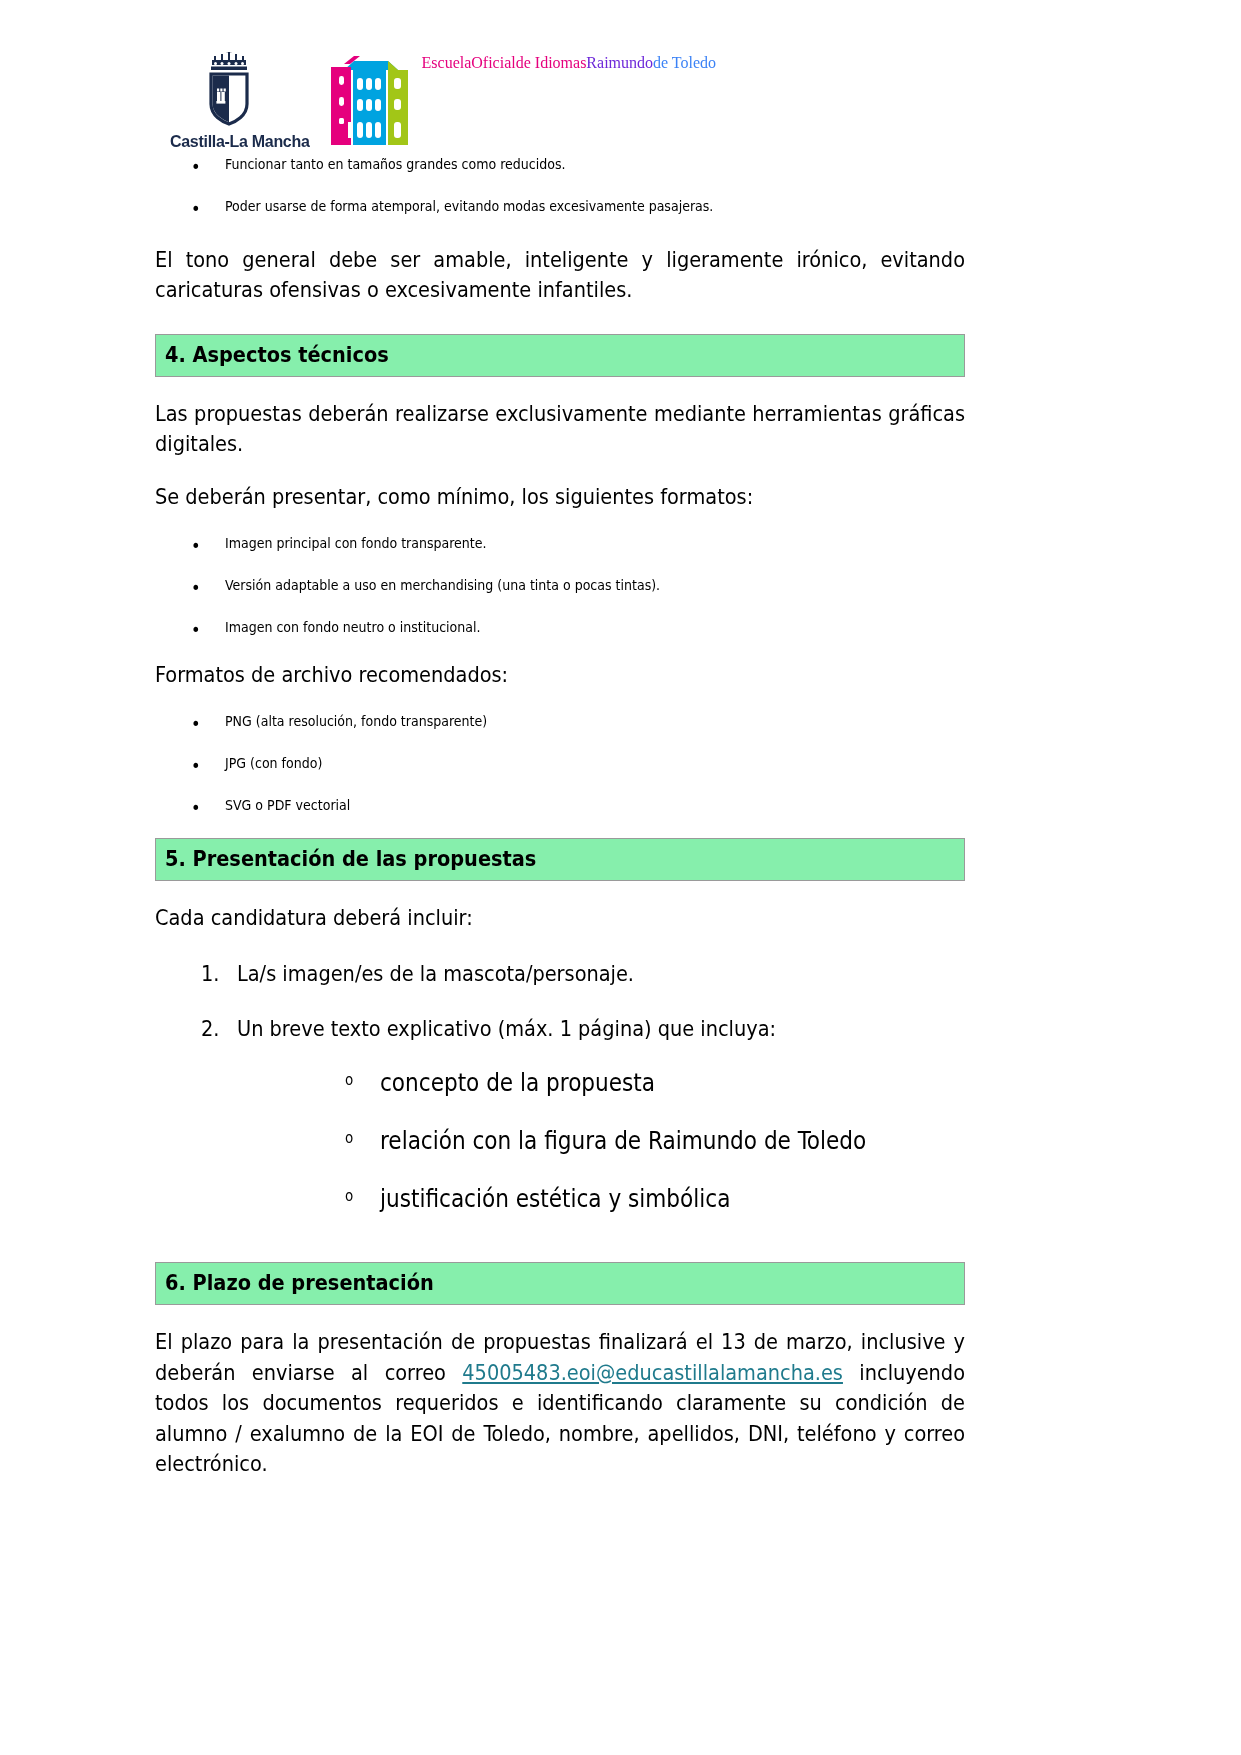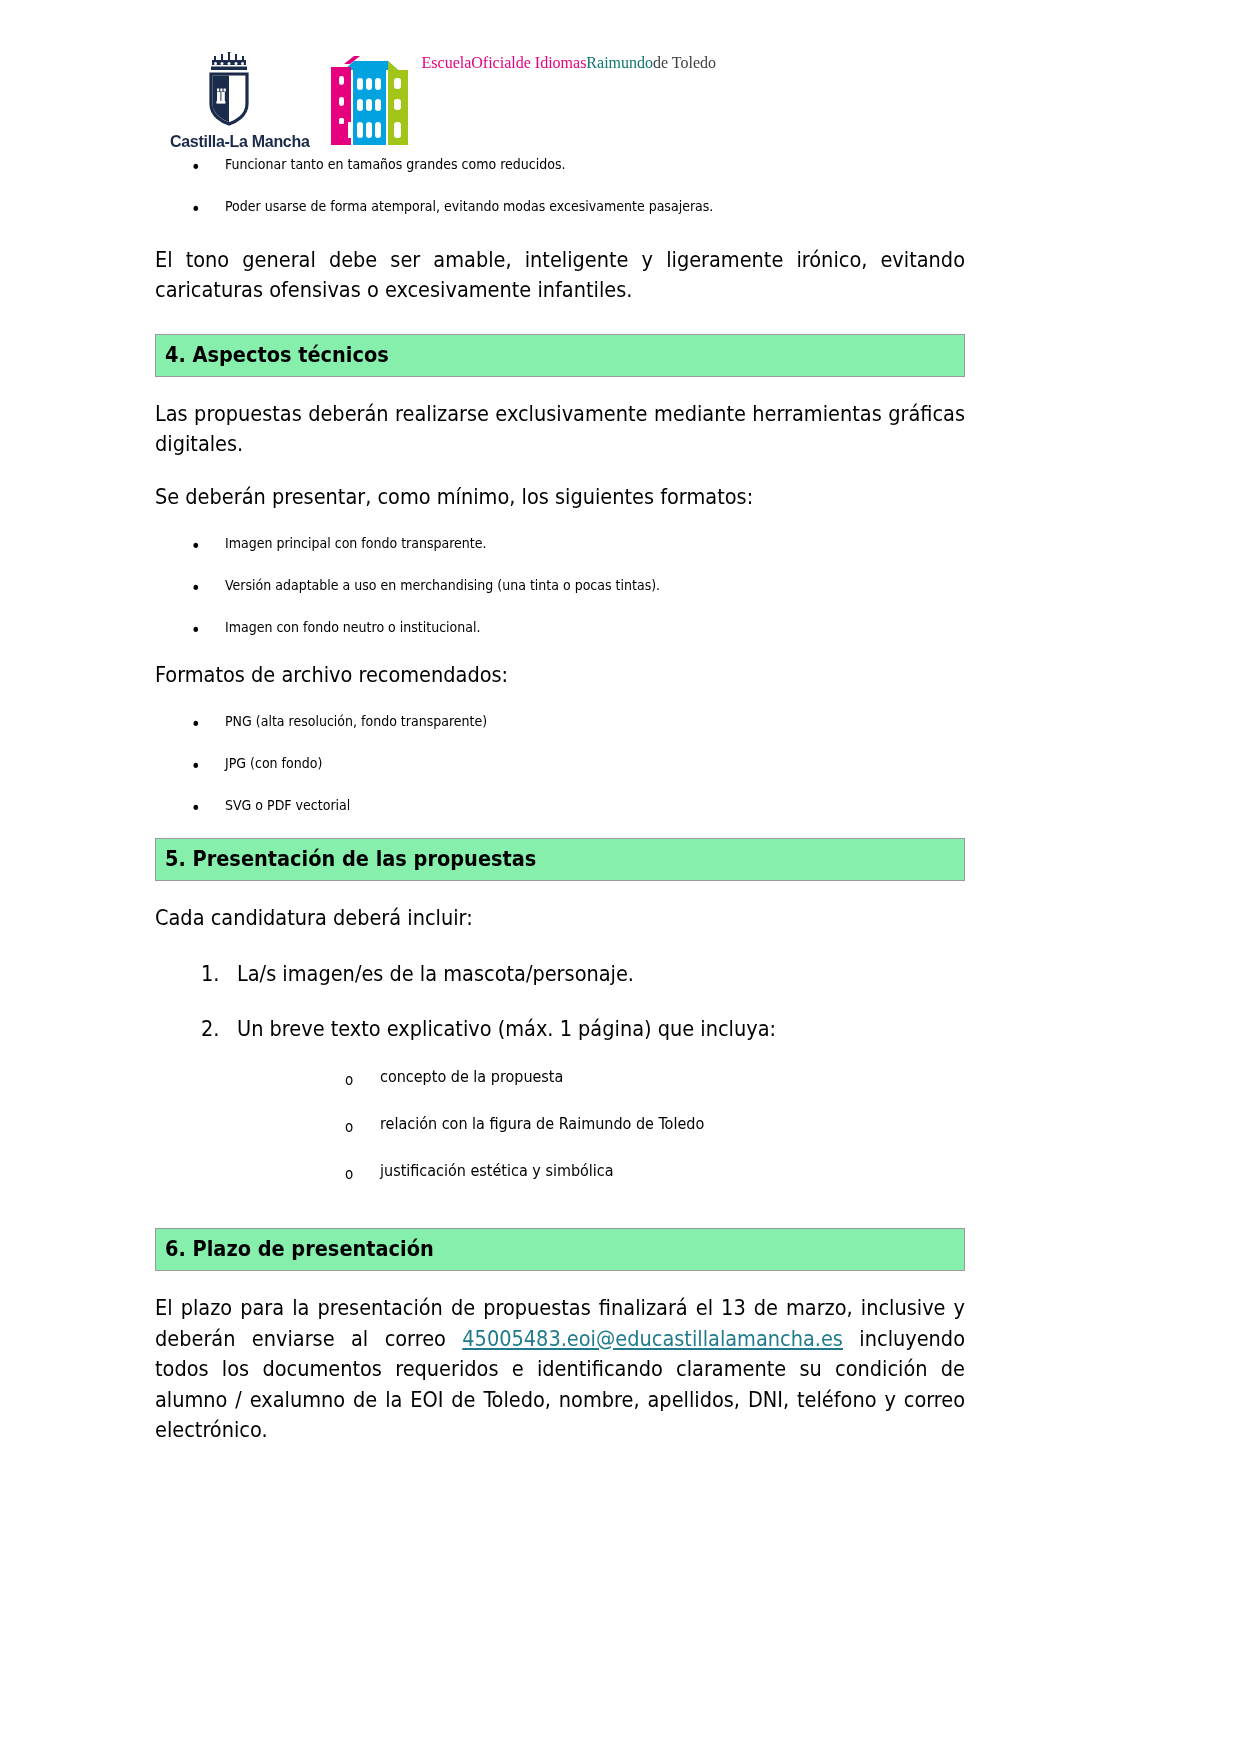--- a/index.html
+++ b/index.html
@@ -19,22 +19,22 @@
   .clm-shield-wrap { position:relative; width:74px; height:78px; }
   .clm-name { font-family:"Liberation Sans",sans-serif; font-weight:bold; font-size:16px;
               letter-spacing:-0.3px; color:#1b2b4b; margin-top:3px; white-space:nowrap; }
 
   .eoi-logo { display:flex; align-items:flex-start; gap:5px; padding-bottom:2px; }
   .eoi-words { display:flex; flex-direction:row; line-height:0.92; padding-top:4px; }
   .eoi-words span { font-family:"Liberation Serif",serif; font-size:16px; white-space:nowrap; }
   .w-esc { color:#e5007d; }
   .w-ofi { color:#e5007d; }
   .w-idi { color:#e5007d; }
-  .w-rai { color:#0f766e; }
-  .w-tol { color:#404040; }
+  .w-rai { color:#6d28d9; }
+  .w-tol { color:#3b82f6; }
 
   
   .content { position:absolute; left:155px; top:155px; width:810px; }
 
   p.para { margin:0 0 0 0; font-size:21.5px; line-height:1.42; color:#000; }
   p.just { text-align:justify; text-justify:inter-word; }
   .gap-md { height:22px; }
   .gap-lg { height:28px; }
 
   
@@ -54,21 +54,21 @@
     position:relative; padding-left:78px; font-size:21.5px; line-height:1.42;
     margin-bottom:24px; counter-increment:n;
   }
   ol.num > li::before {
     content:counter(n) "."; position:absolute; left:42px; top:0; font-size:21.5px;
   }
 
   
   ul.sub { list-style:none; margin:22px 0 0 0; padding:0; }
   ul.sub > li {
-    position:relative; padding-left:143px; font-size:16px; line-height:1.42;
+    position:relative; padding-left:143px; font-size:24px; line-height:1.42;
     margin-bottom:24px;
   }
   ul.sub > li:last-child { margin-bottom:0; }
   ul.sub > li::before {
     content:"o"; position:absolute; left:108px; top:4px; font-size:15px;
   }
 
   
   .sec-box {
     border:1px solid #9a9a9a;

